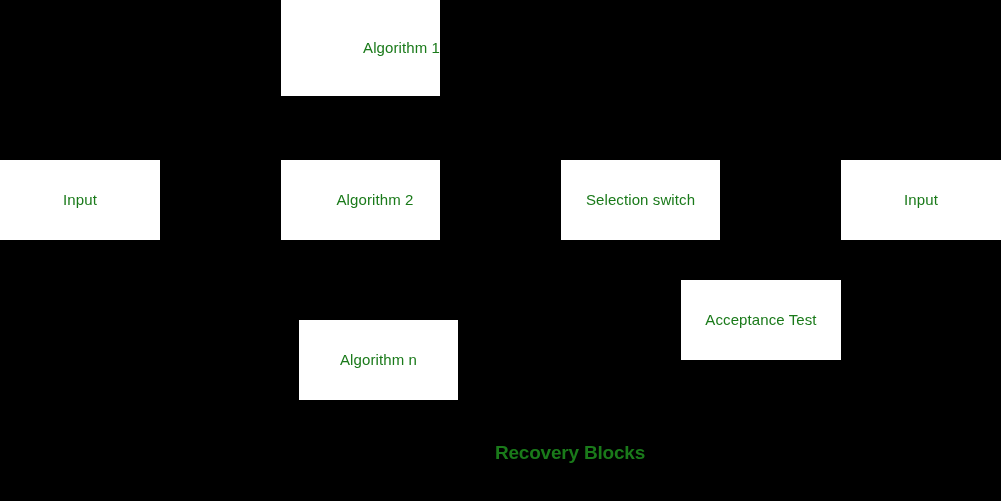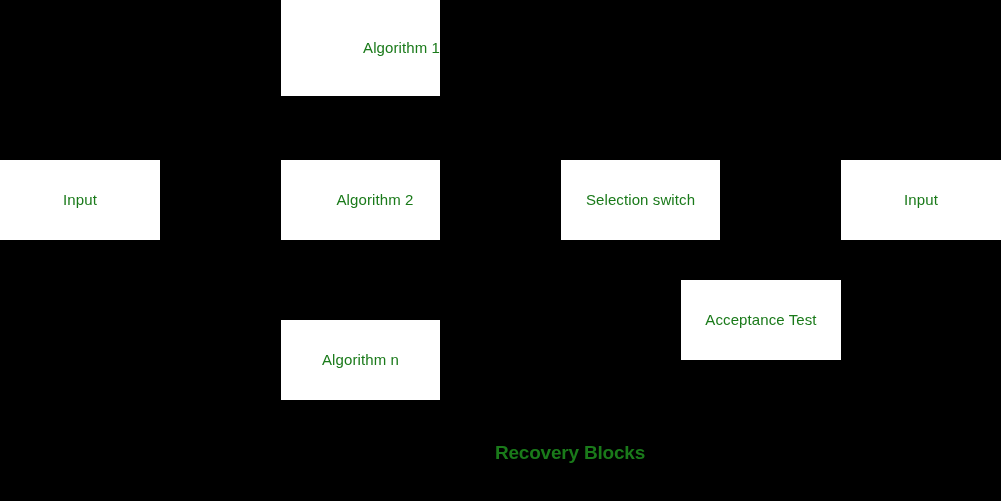--- a/index.html
+++ b/index.html
@@ -33,21 +33,21 @@
     font-weight: 400;
     line-height: 1.1;
     text-align: center;
     white-space: nowrap;
     letter-spacing: 0.1px;
   }
   
   #node-input      { left: 0px;   top: 160px; width: 160px; height: 80px; }
   #node-algorithm-1{ left: 281px; top: 0px;   width: 159px; height: 96px; justify-content: flex-end; }
   #node-algorithm-2{ left: 281px; top: 160px; width: 159px; height: 80px; padding-left: 29px; }
-  #node-algorithm-n{ left: 281px; top: 320px; width: 159px; height: 80px; }
+  #node-algorithm-n{ left: 299px; top: 320px; width: 159px; height: 80px; }
   #node-selection-switch { left: 561px; top: 160px; width: 159px; height: 80px; }
   #node-acceptance-test  { left: 681px; top: 280px; width: 160px; height: 80px; }
   #node-output     { left: 841px; top: 160px; width: 160px; height: 80px; }
 
   #diagram-caption {
     position: absolute;
     left: 0px;
     top: 442px;
     width: 1140px;
     text-align: center;

